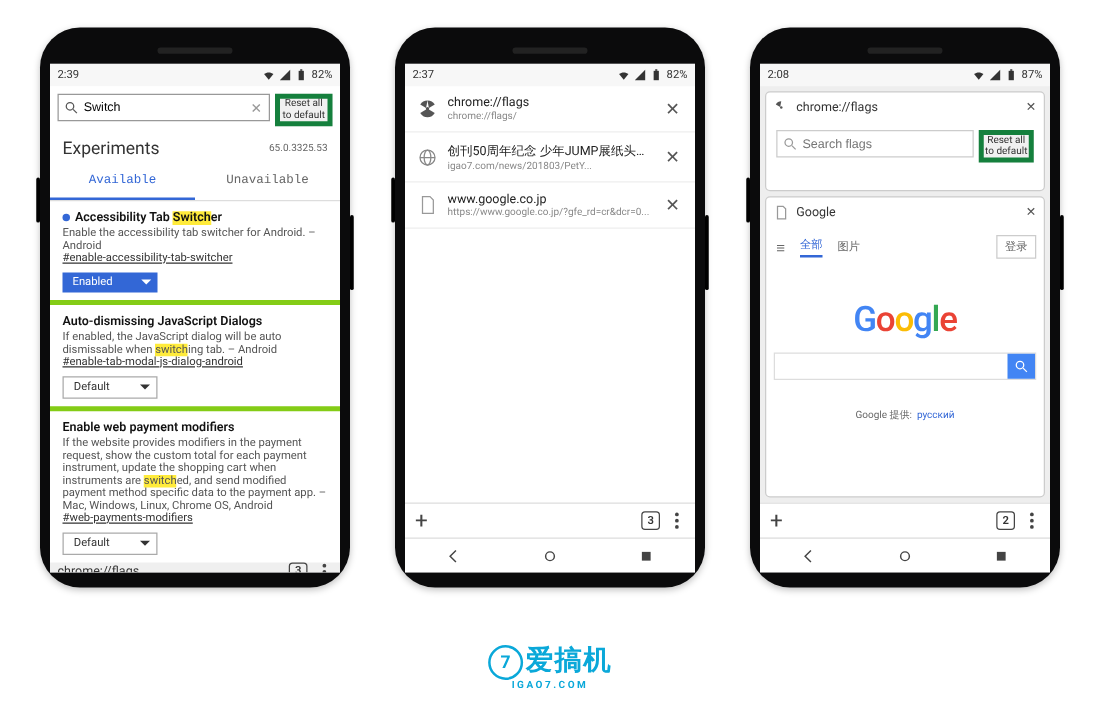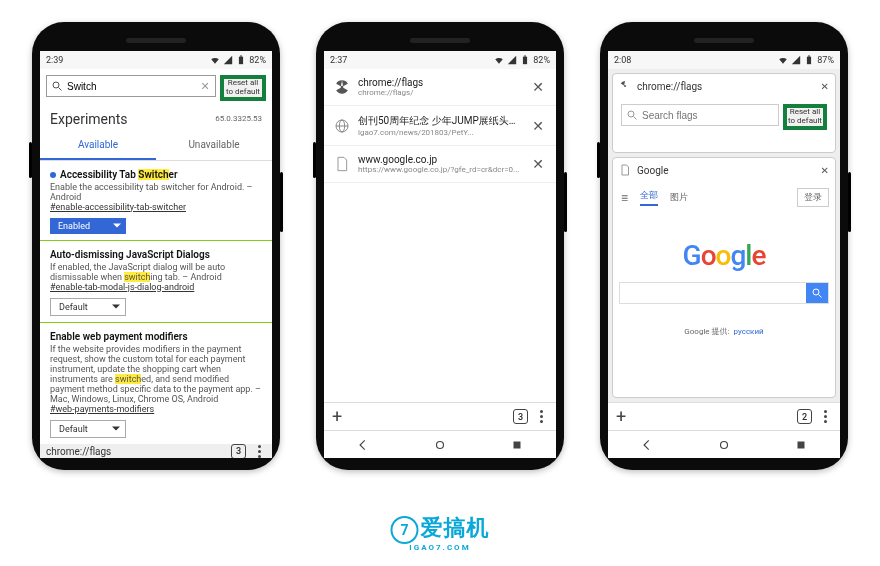--- a/index.html
+++ b/index.html
@@ -52,23 +52,23 @@
   
   .search-row { display:flex; gap:4px; padding:6px; background:#fff; }
   .search-box { flex:1; border:1px solid #999; display:flex; align-items:center; padding:2px 4px; height:22px; }
   .search-box .mg { width:12px; height:12px; margin-right:4px; }
   .search-box input { border:none; outline:none; flex:1; font-size:10px; }
   .search-box .clr { color:#999; width:12px; height:12px; display:flex; align-items:center; justify-content:center; }
   .reset-btn { width:56px; border:4px solid #15803d; font-size:8px; line-height:1.1; display:flex; align-items:center; justify-content:center; text-align:center; background:#f1f1f1; }
   .exp-head { display:flex; align-items:center; justify-content:space-between; padding:4px 10px; font-size:14px;gap:20px; }
   .version { font-size:8px; color:#666; }
   .tabs { display:flex; border-bottom:1px solid #ddd; }
-  .tab { flex:1; text-align:center; padding:8px 0; font-size:10px; color:#666; }
+  .tab { flex:1; text-align:center; padding:8px 0; font-size:10px; color:#666;font-family:Liberation Mono, monospace; }
   .tab.active { color:#3367d6; border-bottom:2px solid #3367d6; }
-  .flag-block { padding:8px 10px 6px; border-bottom:1px solid #84cc16; font-size:9px; color:#555; }
+  .flag-block { padding:8px 10px 6px; border-bottom:4px solid #84cc16; font-size:9px; color:#555; }
   .flag-title { font-size:10px; color:#111; font-weight:600; margin-bottom:2px; }
   .flag-title .dot { display:inline-block; width:6px; height:6px; background:#3367d6; border-radius:50%; margin-right:4px; vertical-align:middle; }
   .hl { background:#ffeb3b; }
   .flag-link { text-decoration:underline; color:#333; font-size:9px; }
   .flag-sel { margin-top:6px; display:inline-flex; align-items:center; background:#3367d6; color:#fff; font-size:9px; padding:3px 14px 3px 8px; position:relative; width:76px; }
   .flag-sel.default { background:#fff; color:#333; border:1px solid #aaa; }
   .flag-sel::after { content:""; position:absolute; right:5px; top:50%; border:4px solid transparent; border-top-color:currentColor; transform:translateY(-30%); }
   .omnibox { height:24px; background:#efefef; display:flex; align-items:center; padding:0 6px; font-size:10px; color:#333; justify-content:space-between; }
   .tab-count { width:15px; height:15px; border:1.5px solid #444; border-radius:3px; display:flex; align-items:center; justify-content:center; font-size:9px; font-weight:600; }
   .dots { width:14px; display:flex; flex-direction:column; align-items:center; gap:2px; }

